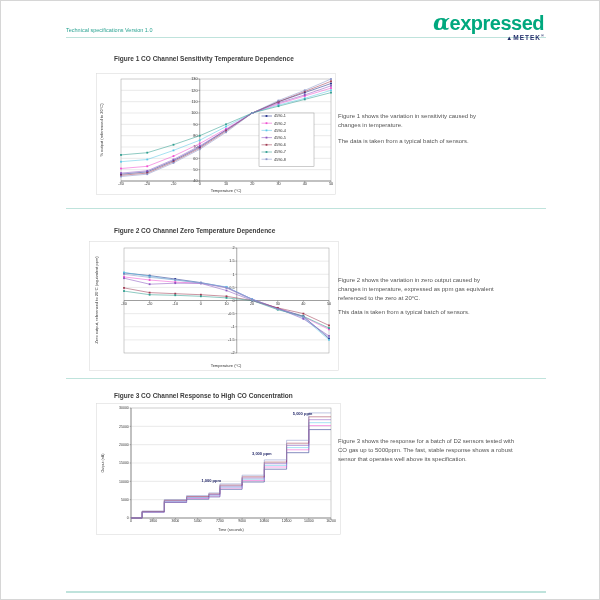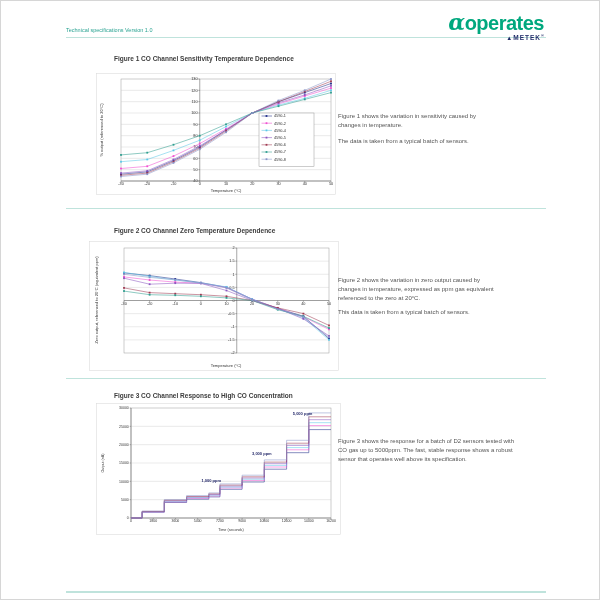--- a/index.html
+++ b/index.html
@@ -35,21 +35,21 @@
   svg text{font-family:"Liberation Sans",sans-serif;}
 </style>
 </head>
 <body>
 
 <div class="page">
 
   <div class="doc-ref">Technical specifications Version 1.0</div>
   <div class="header-rule"></div>
 
-  <div class="brand"><span class="alpha">α</span><span>operates</span></div>
+  <div class="brand"><span class="alpha">α</span><span>expressed</span></div>
   <div class="ametek"><span class="tri">▲</span><span>METEK</span><span class="reg">®</span></div>
 
   <div class="sec-title t1">Figure 1 CO Channel Sensitivity Temperature Dependence</div>
   <svg id="chart1" class="chart" viewBox="0 0 240 122">
       <rect x="0.5" y="0.5" width="239" height="121" fill="#fff" stroke="#dcdcdc" stroke-width="0.6"></rect>
       <rect x="25" y="6" width="210" height="102" fill="#fff" stroke="#9b9b9b" stroke-width="0.5"></rect>
       <line x1="25" y1="96.66666666666666" x2="235" y2="96.66666666666666" stroke="#c9c9c9" stroke-width="0.4"></line>
       <line x1="25" y1="85.33333333333333" x2="235" y2="85.33333333333333" stroke="#c9c9c9" stroke-width="0.4"></line>
       <line x1="25" y1="74" x2="235" y2="74" stroke="#c9c9c9" stroke-width="0.4"></line>
       <line x1="25" y1="62.66666666666667" x2="235" y2="62.66666666666667" stroke="#c9c9c9" stroke-width="0.4"></line>

